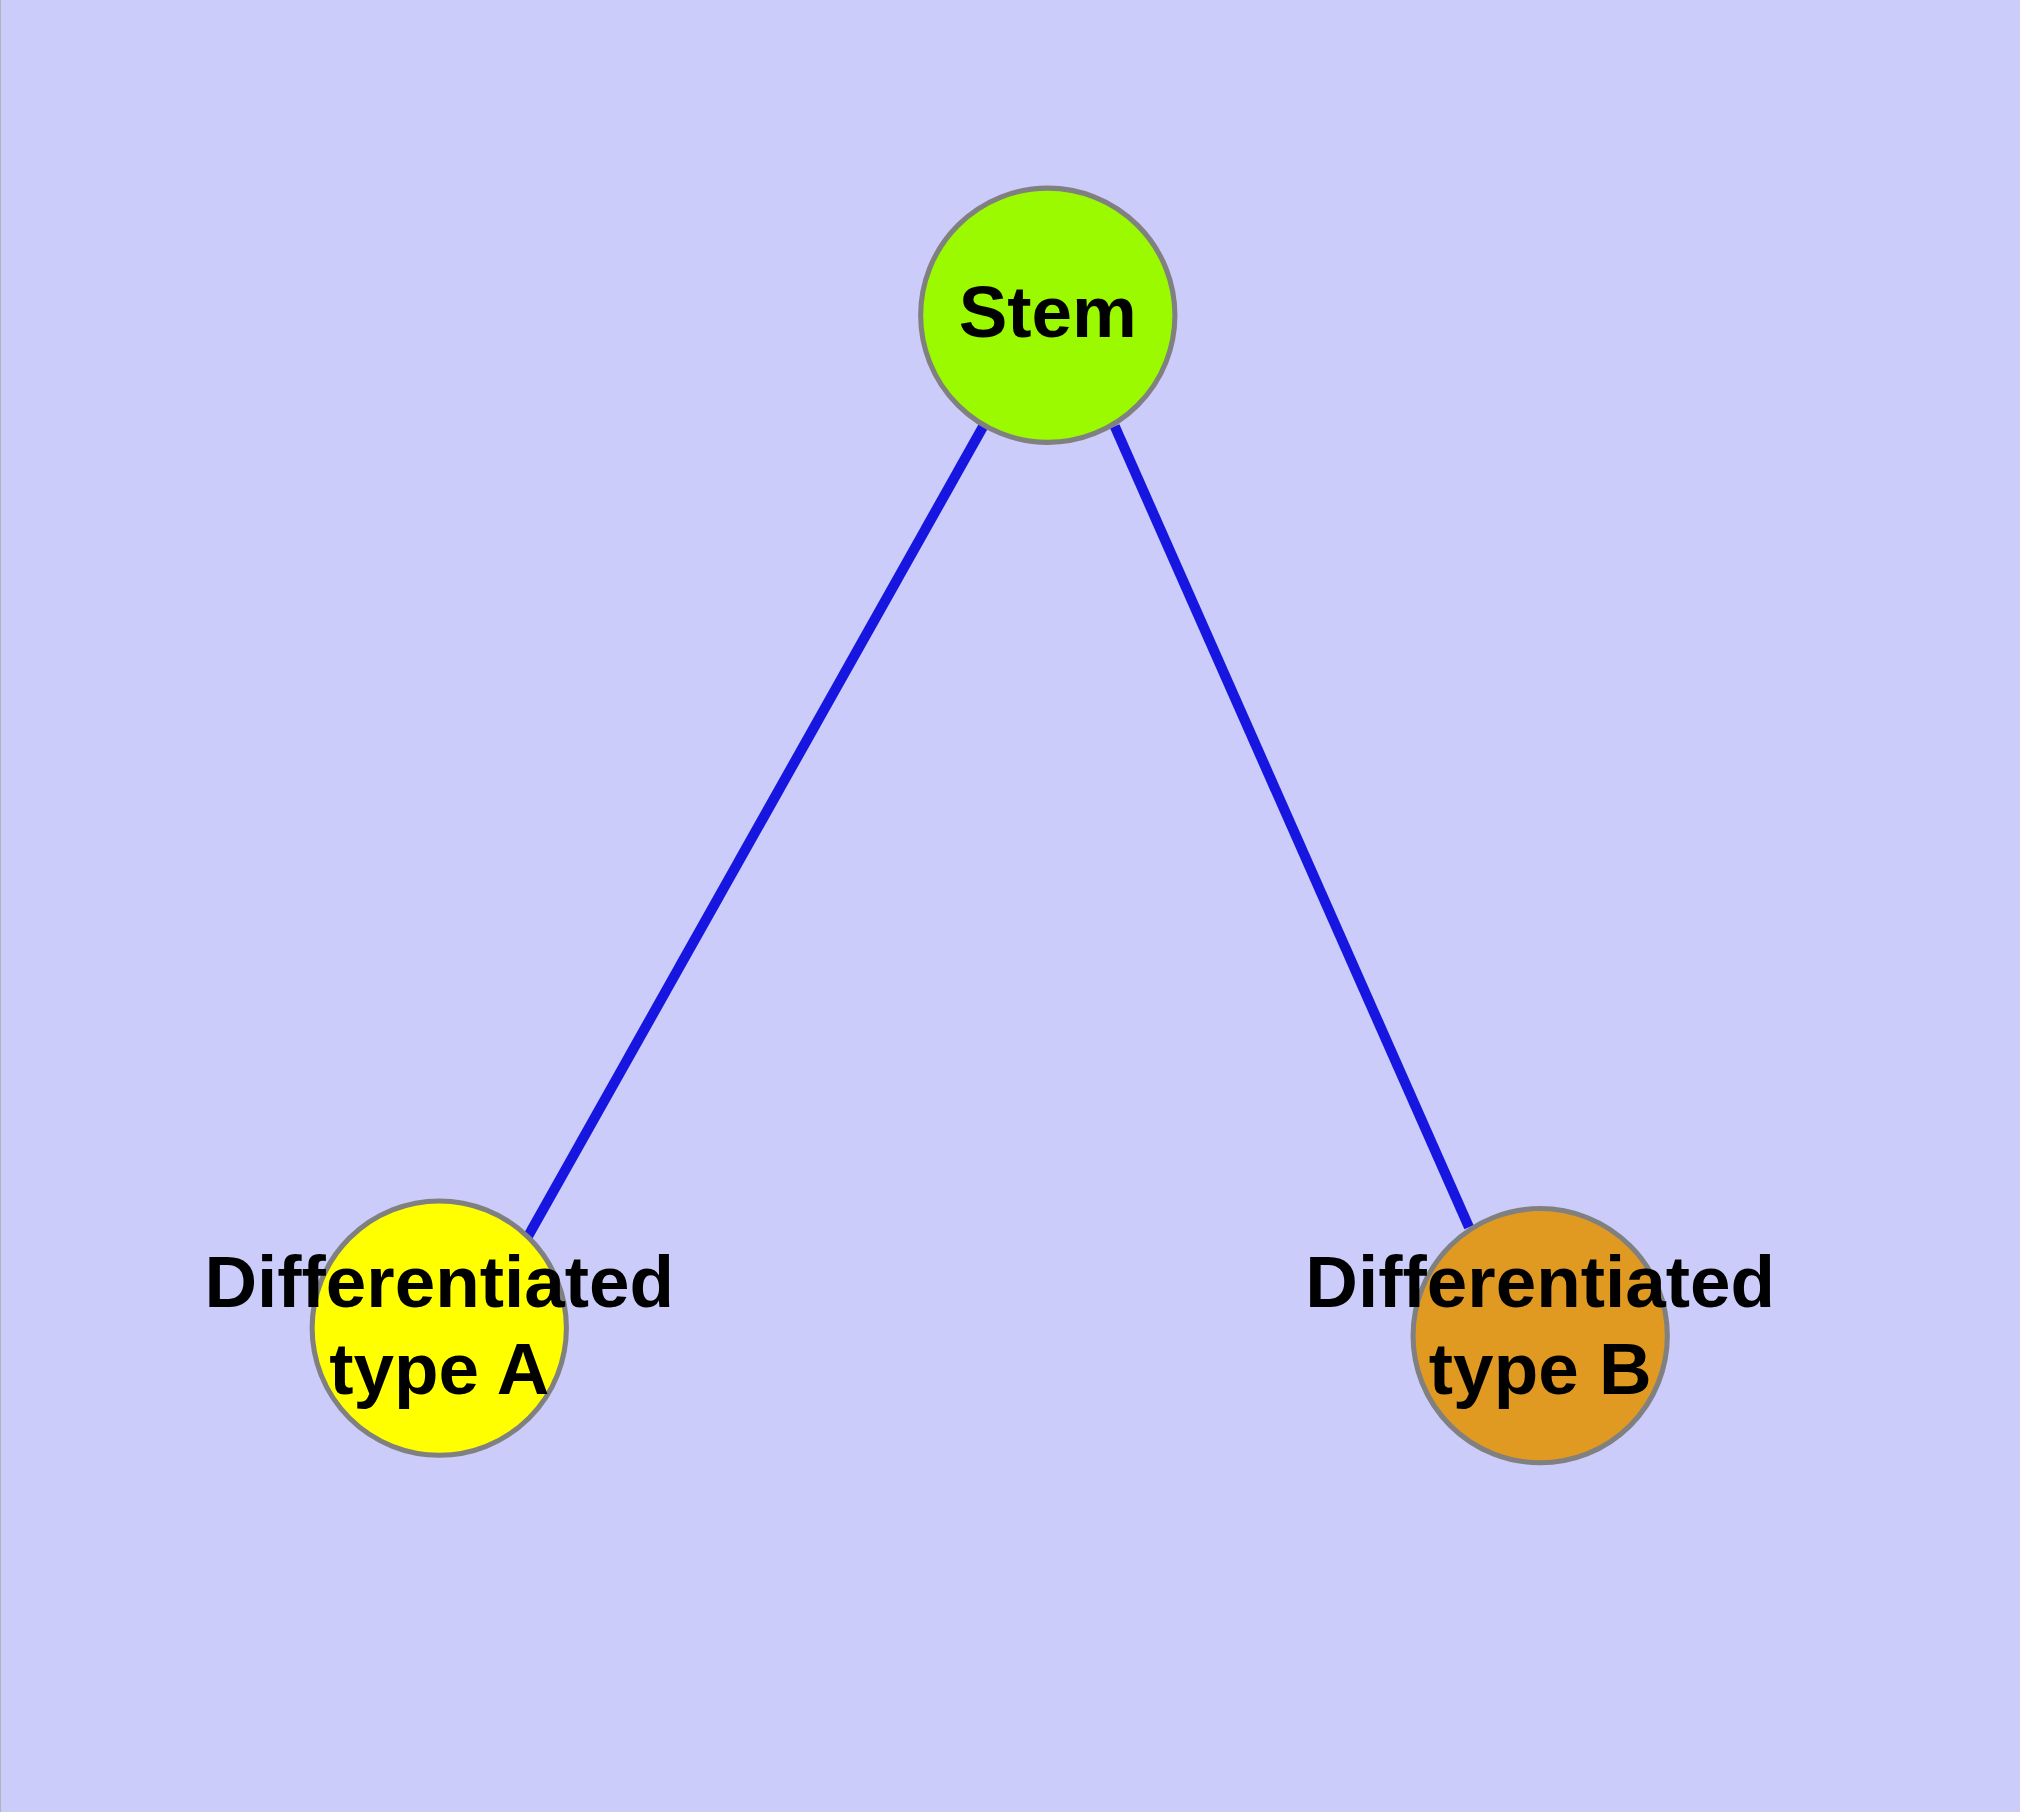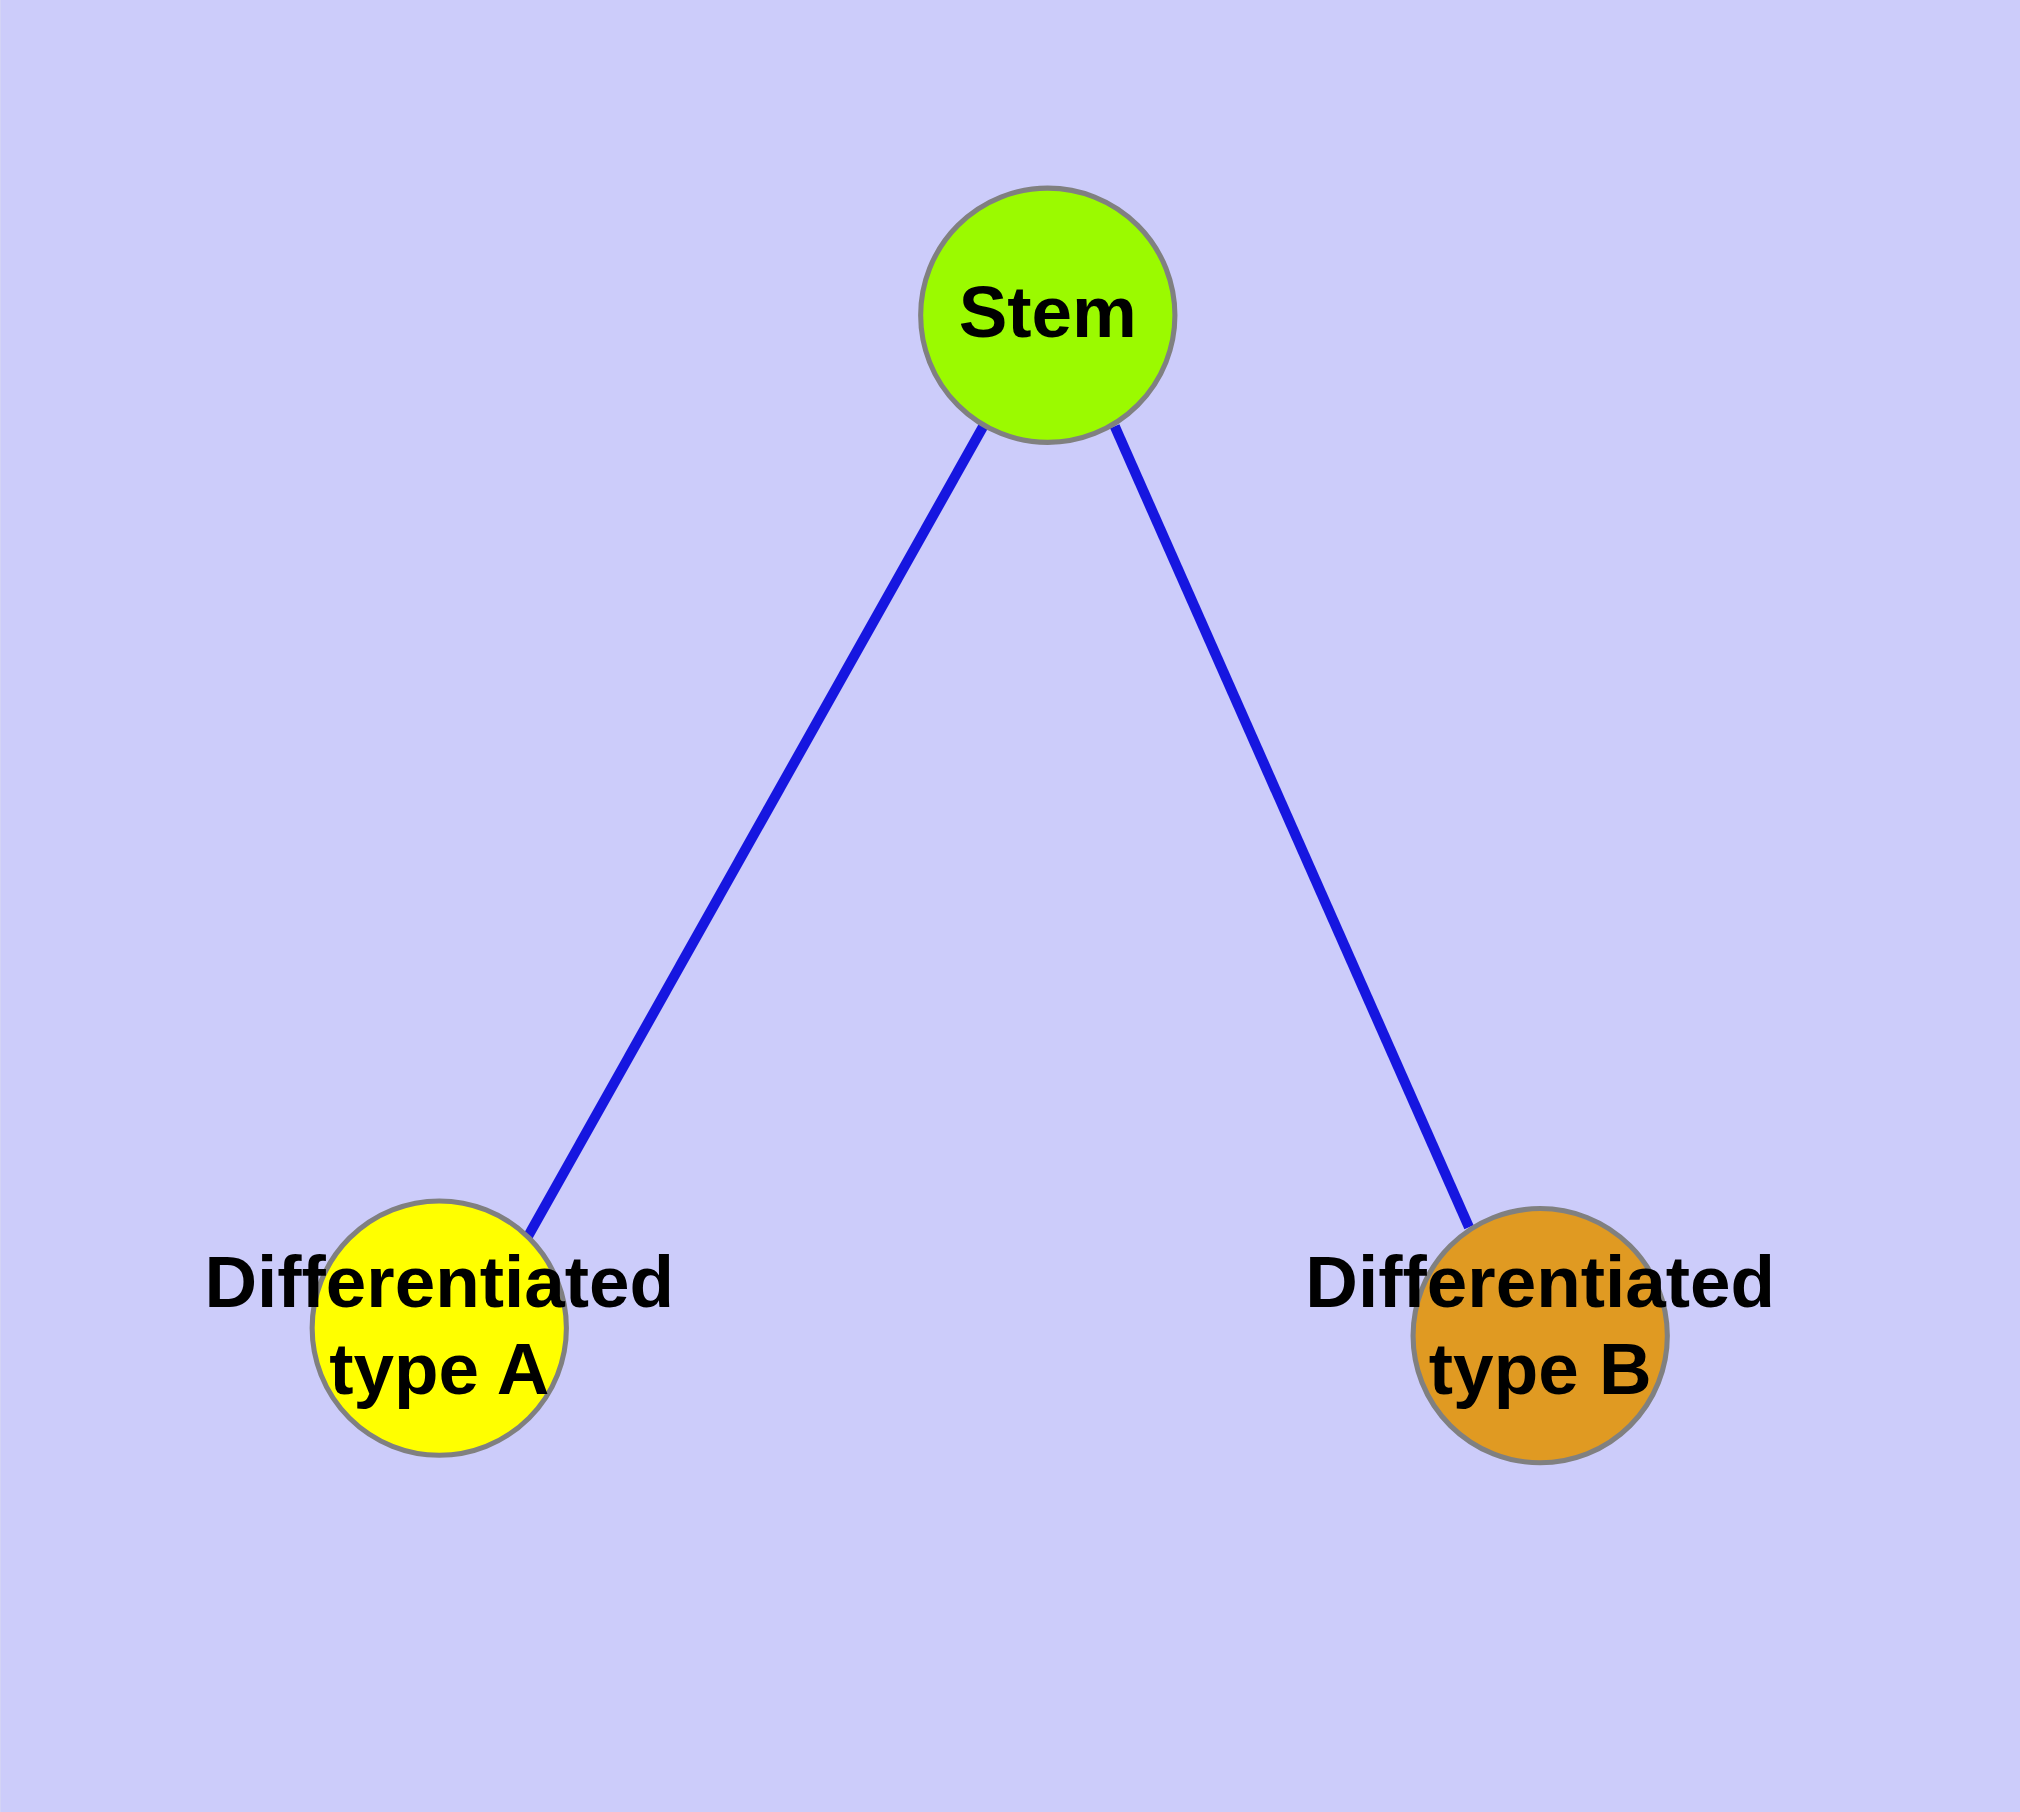--- a/index.html
+++ b/index.html
@@ -5,21 +5,21 @@
 <style>
   html, body {
     margin: 0;
     padding: 0;
     background: #ffffff;
   }
   #canvas {
     position: relative;
     width: 2021px;
     height: 1812px;
-    background: #e5e5e5;
+    background: #4d7c0f;
     overflow: hidden;
     font-family: "Liberation Sans", "DejaVu Sans", sans-serif;
   }
   #graph-svg {
     position: absolute;
     left: 0;
     top: 0;
     width: 2021px;
     height: 1812px;
     display: block;

